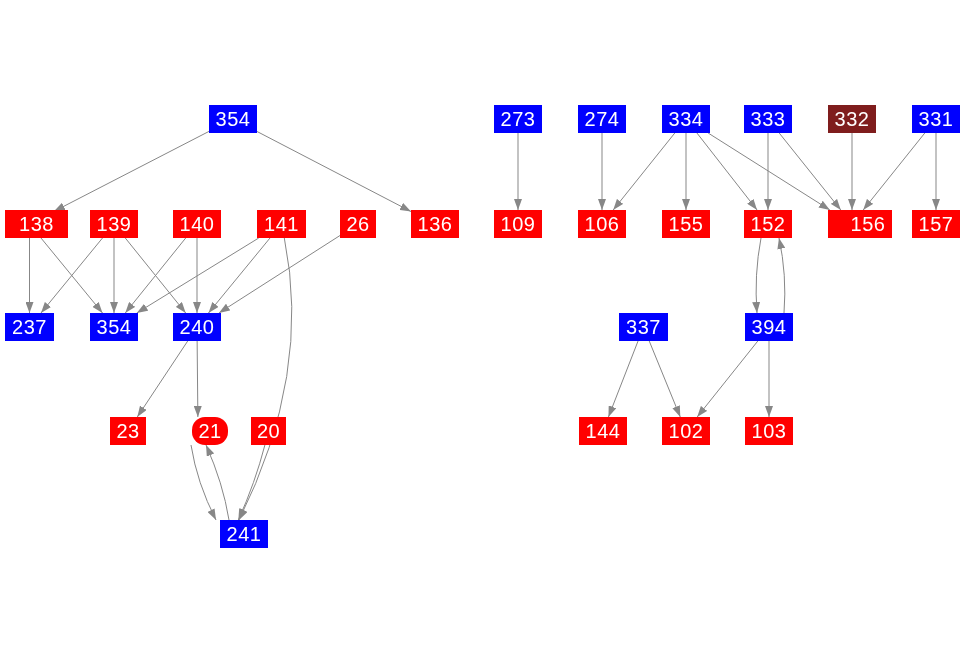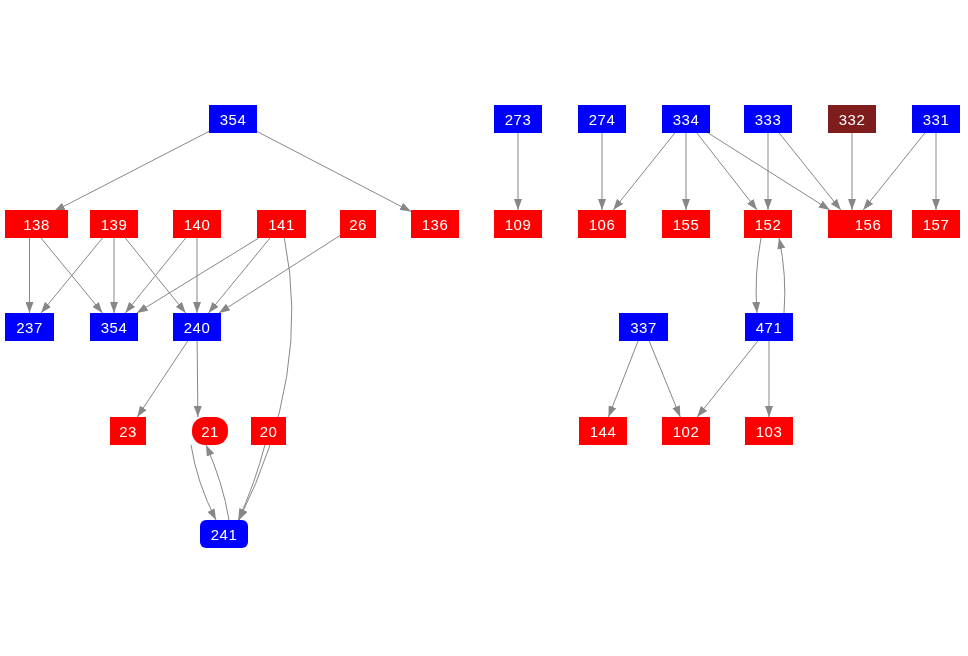--- a/index.html
+++ b/index.html
@@ -20,21 +20,21 @@
     left: 0;
     top: 0;
     pointer-events: none;
   }
   .node {
     position: absolute;
     display: flex;
     align-items: center;
     justify-content: center;
     color: #ffffff;
-    font-size: 15px;
+    font-size: 20px;
     line-height: 1;
     letter-spacing: 0.5px;
     user-select: none;
   }
 </style>
 </head>
 <body>
 
 <div class="canvas" style="background: rgb(255, 255, 255);">
   <svg class="edges" xmlns="http://www.w3.org/2000/svg" width="968" height="656" viewBox="0 0 968 656">
@@ -114,21 +114,21 @@
       </div>
       <div class="node" style="left: 110px; top: 417px; width: 36px; height: 28px; background: rgb(255, 0, 0);">
         <span style="color: rgb(255, 255, 255);">23</span>
       </div>
       <div class="node" style="left: 192px; top: 417px; width: 36px; height: 28px; background: rgb(255, 0, 0); border-radius: 13px;">
         <span style="color: rgb(255, 255, 255);">21</span>
       </div>
       <div class="node" style="left: 251px; top: 417px; width: 35px; height: 28px; background: rgb(255, 0, 0);">
         <span style="color: rgb(255, 255, 255);">20</span>
       </div>
-      <div class="node" style="left: 200px; top: 520px; width: 48px; height: 28px; background: rgb(0, 0, 255); border-radius: 6px;">
+      <div class="node" style="left: 220px; top: 520px; width: 48px; height: 28px; background: rgb(0, 0, 255);">
         <span style="color: rgb(255, 255, 255);">241</span>
       </div>
       <div class="node" style="left: 494px; top: 105px; width: 48px; height: 28px; background: rgb(0, 0, 255);">
         <span style="color: rgb(255, 255, 255);">273</span>
       </div>
       <div class="node" style="left: 578px; top: 105px; width: 48px; height: 28px; background: rgb(0, 0, 255);">
         <span style="color: rgb(255, 255, 255);">274</span>
       </div>
       <div class="node" style="left: 662px; top: 105px; width: 48px; height: 28px; background: rgb(0, 0, 255);">
         <span style="color: rgb(255, 255, 255);">334</span>
@@ -157,21 +157,21 @@
       <div class="node" style="left: 828px; top: 210px; width: 48px; height: 28px; background: rgb(255, 0, 0); padding-left: 16px;">
         <span style="color: rgb(255, 255, 255);">156</span>
       </div>
       <div class="node" style="left: 912px; top: 210px; width: 48px; height: 28px; background: rgb(255, 0, 0);">
         <span style="color: rgb(255, 255, 255);">157</span>
       </div>
       <div class="node" style="left: 619px; top: 313px; width: 49px; height: 28px; background: rgb(0, 0, 255);">
         <span style="color: rgb(255, 255, 255);">337</span>
       </div>
       <div class="node" style="left: 745px; top: 313px; width: 48px; height: 28px; background: rgb(0, 0, 255);">
-        <span style="color: rgb(255, 255, 255);">471</span>
+        <span style="color: rgb(255, 255, 255);">394</span>
       </div>
       <div class="node" style="left: 579px; top: 417px; width: 48px; height: 28px; background: rgb(255, 0, 0);">
         <span style="color: rgb(255, 255, 255);">144</span>
       </div>
       <div class="node" style="left: 662px; top: 417px; width: 48px; height: 28px; background: rgb(255, 0, 0);">
         <span style="color: rgb(255, 255, 255);">102</span>
       </div>
       <div class="node" style="left: 745px; top: 417px; width: 48px; height: 28px; background: rgb(255, 0, 0);">
         <span style="color: rgb(255, 255, 255);">103</span>
       </div>

